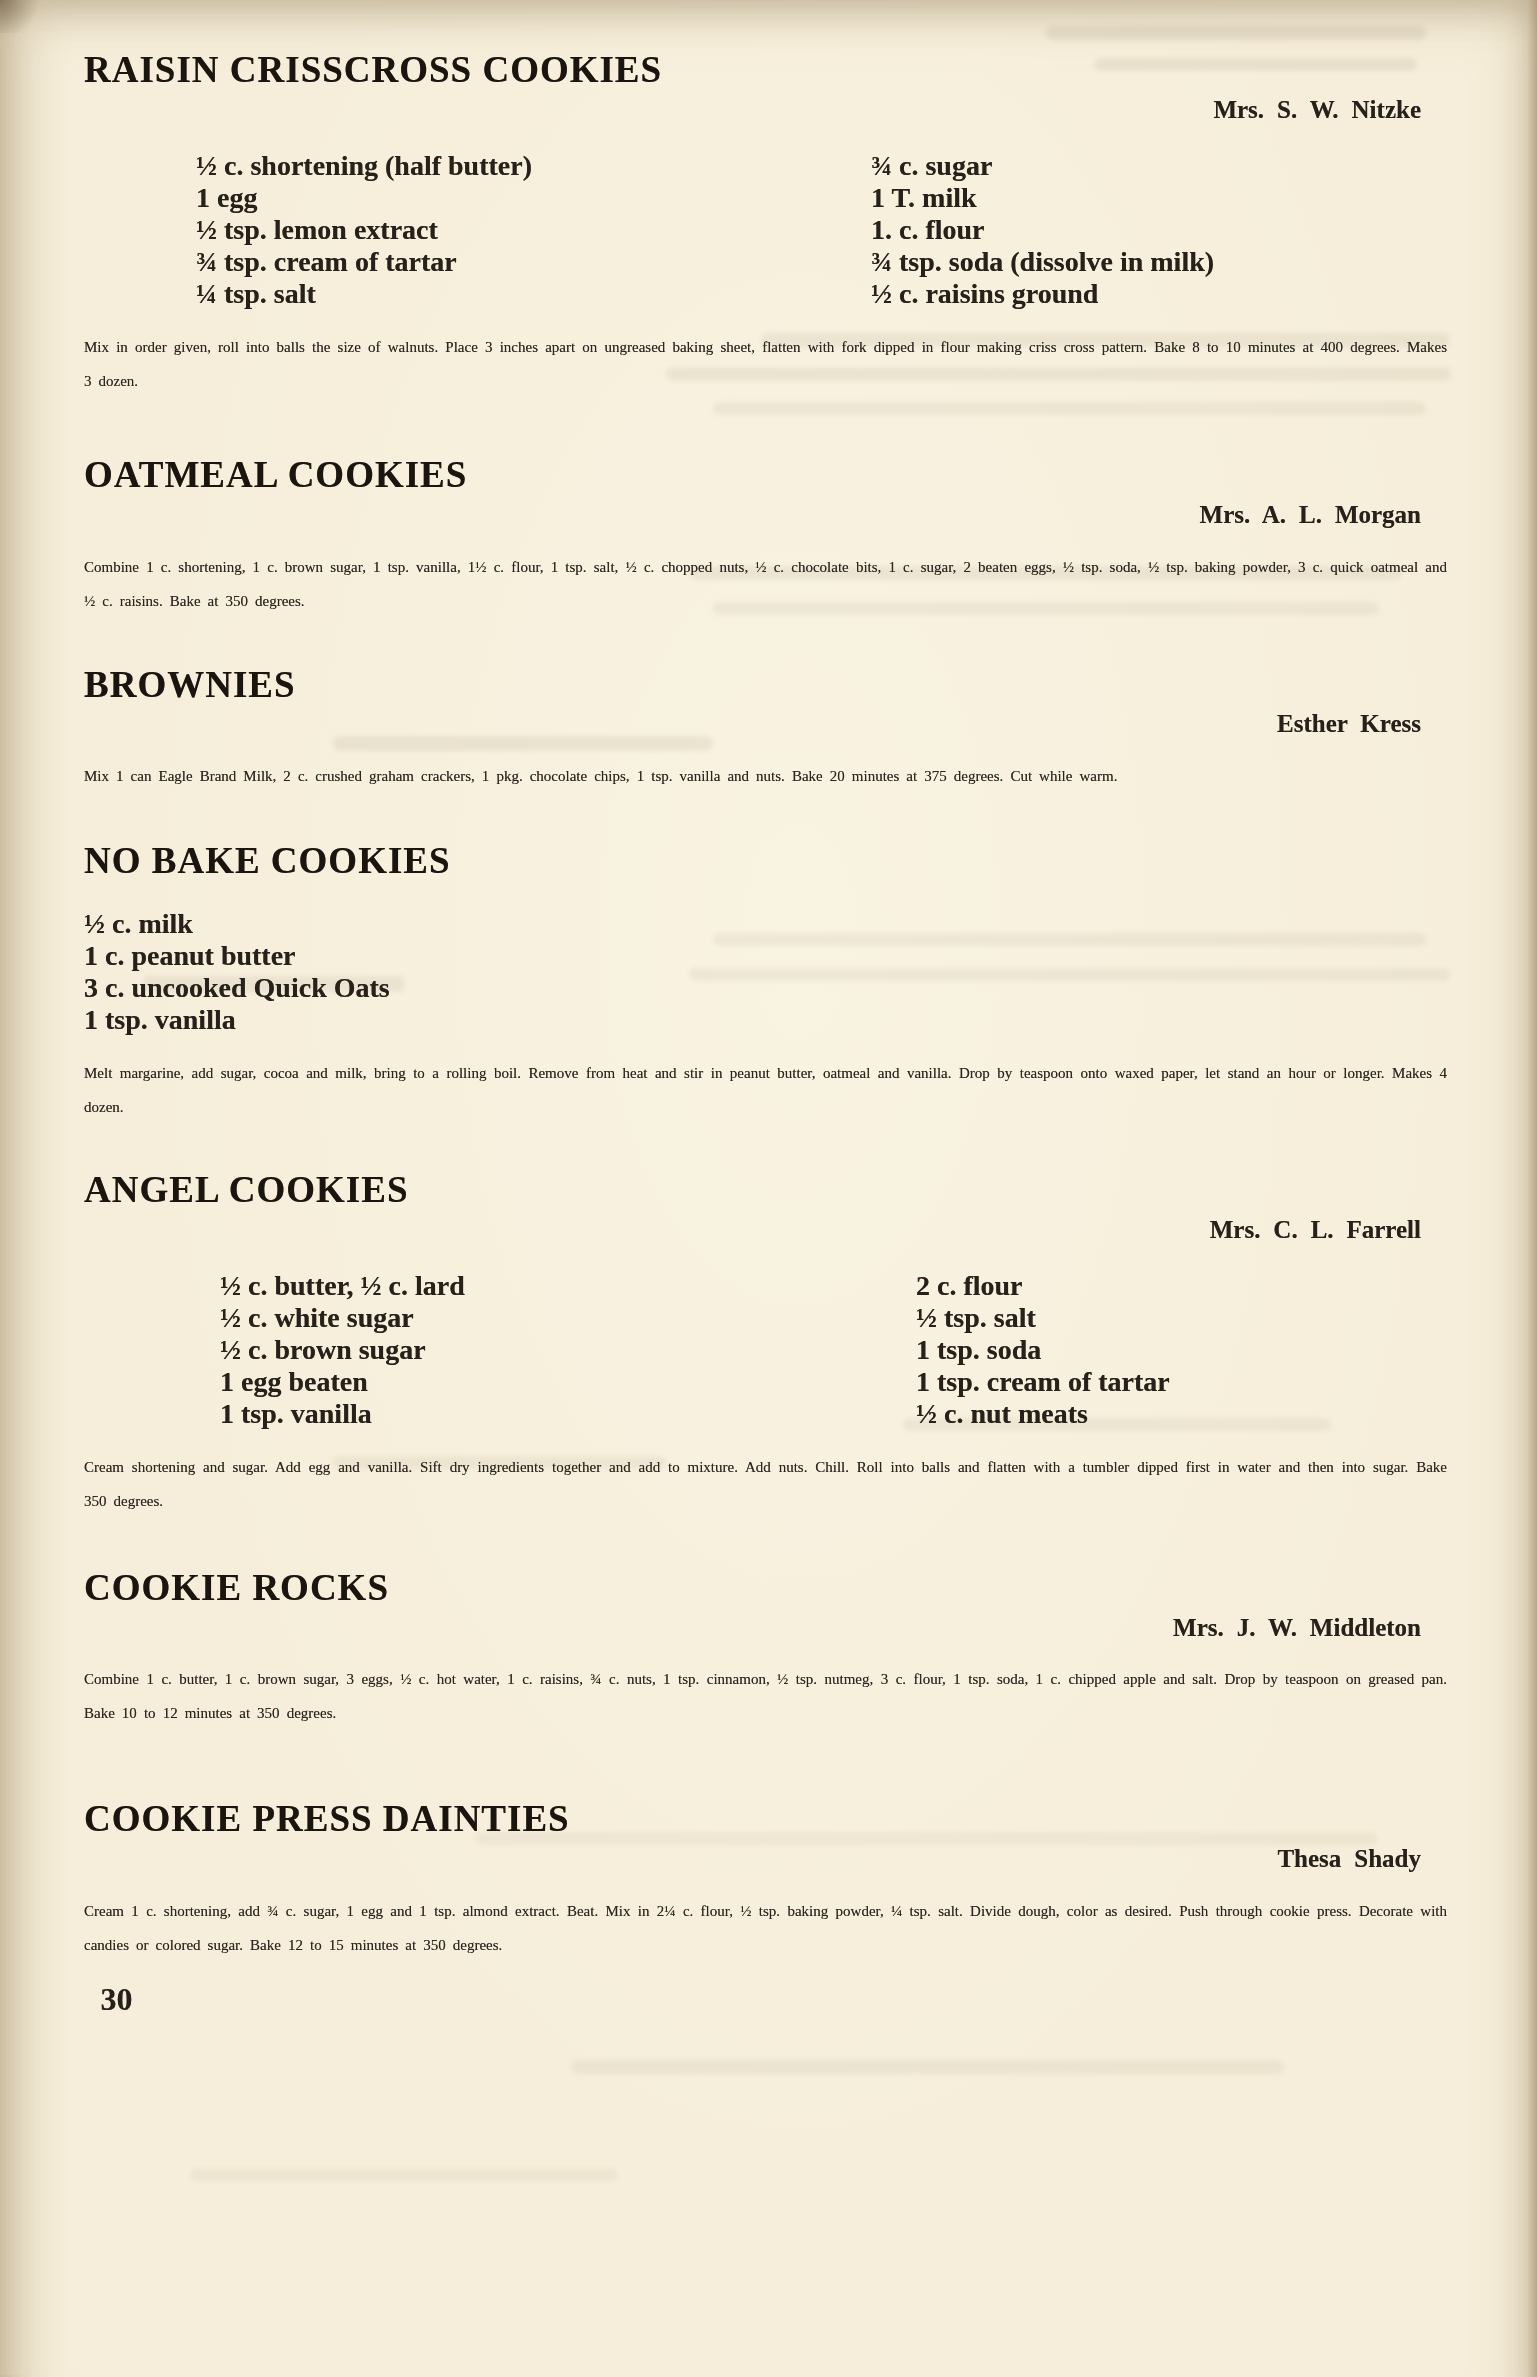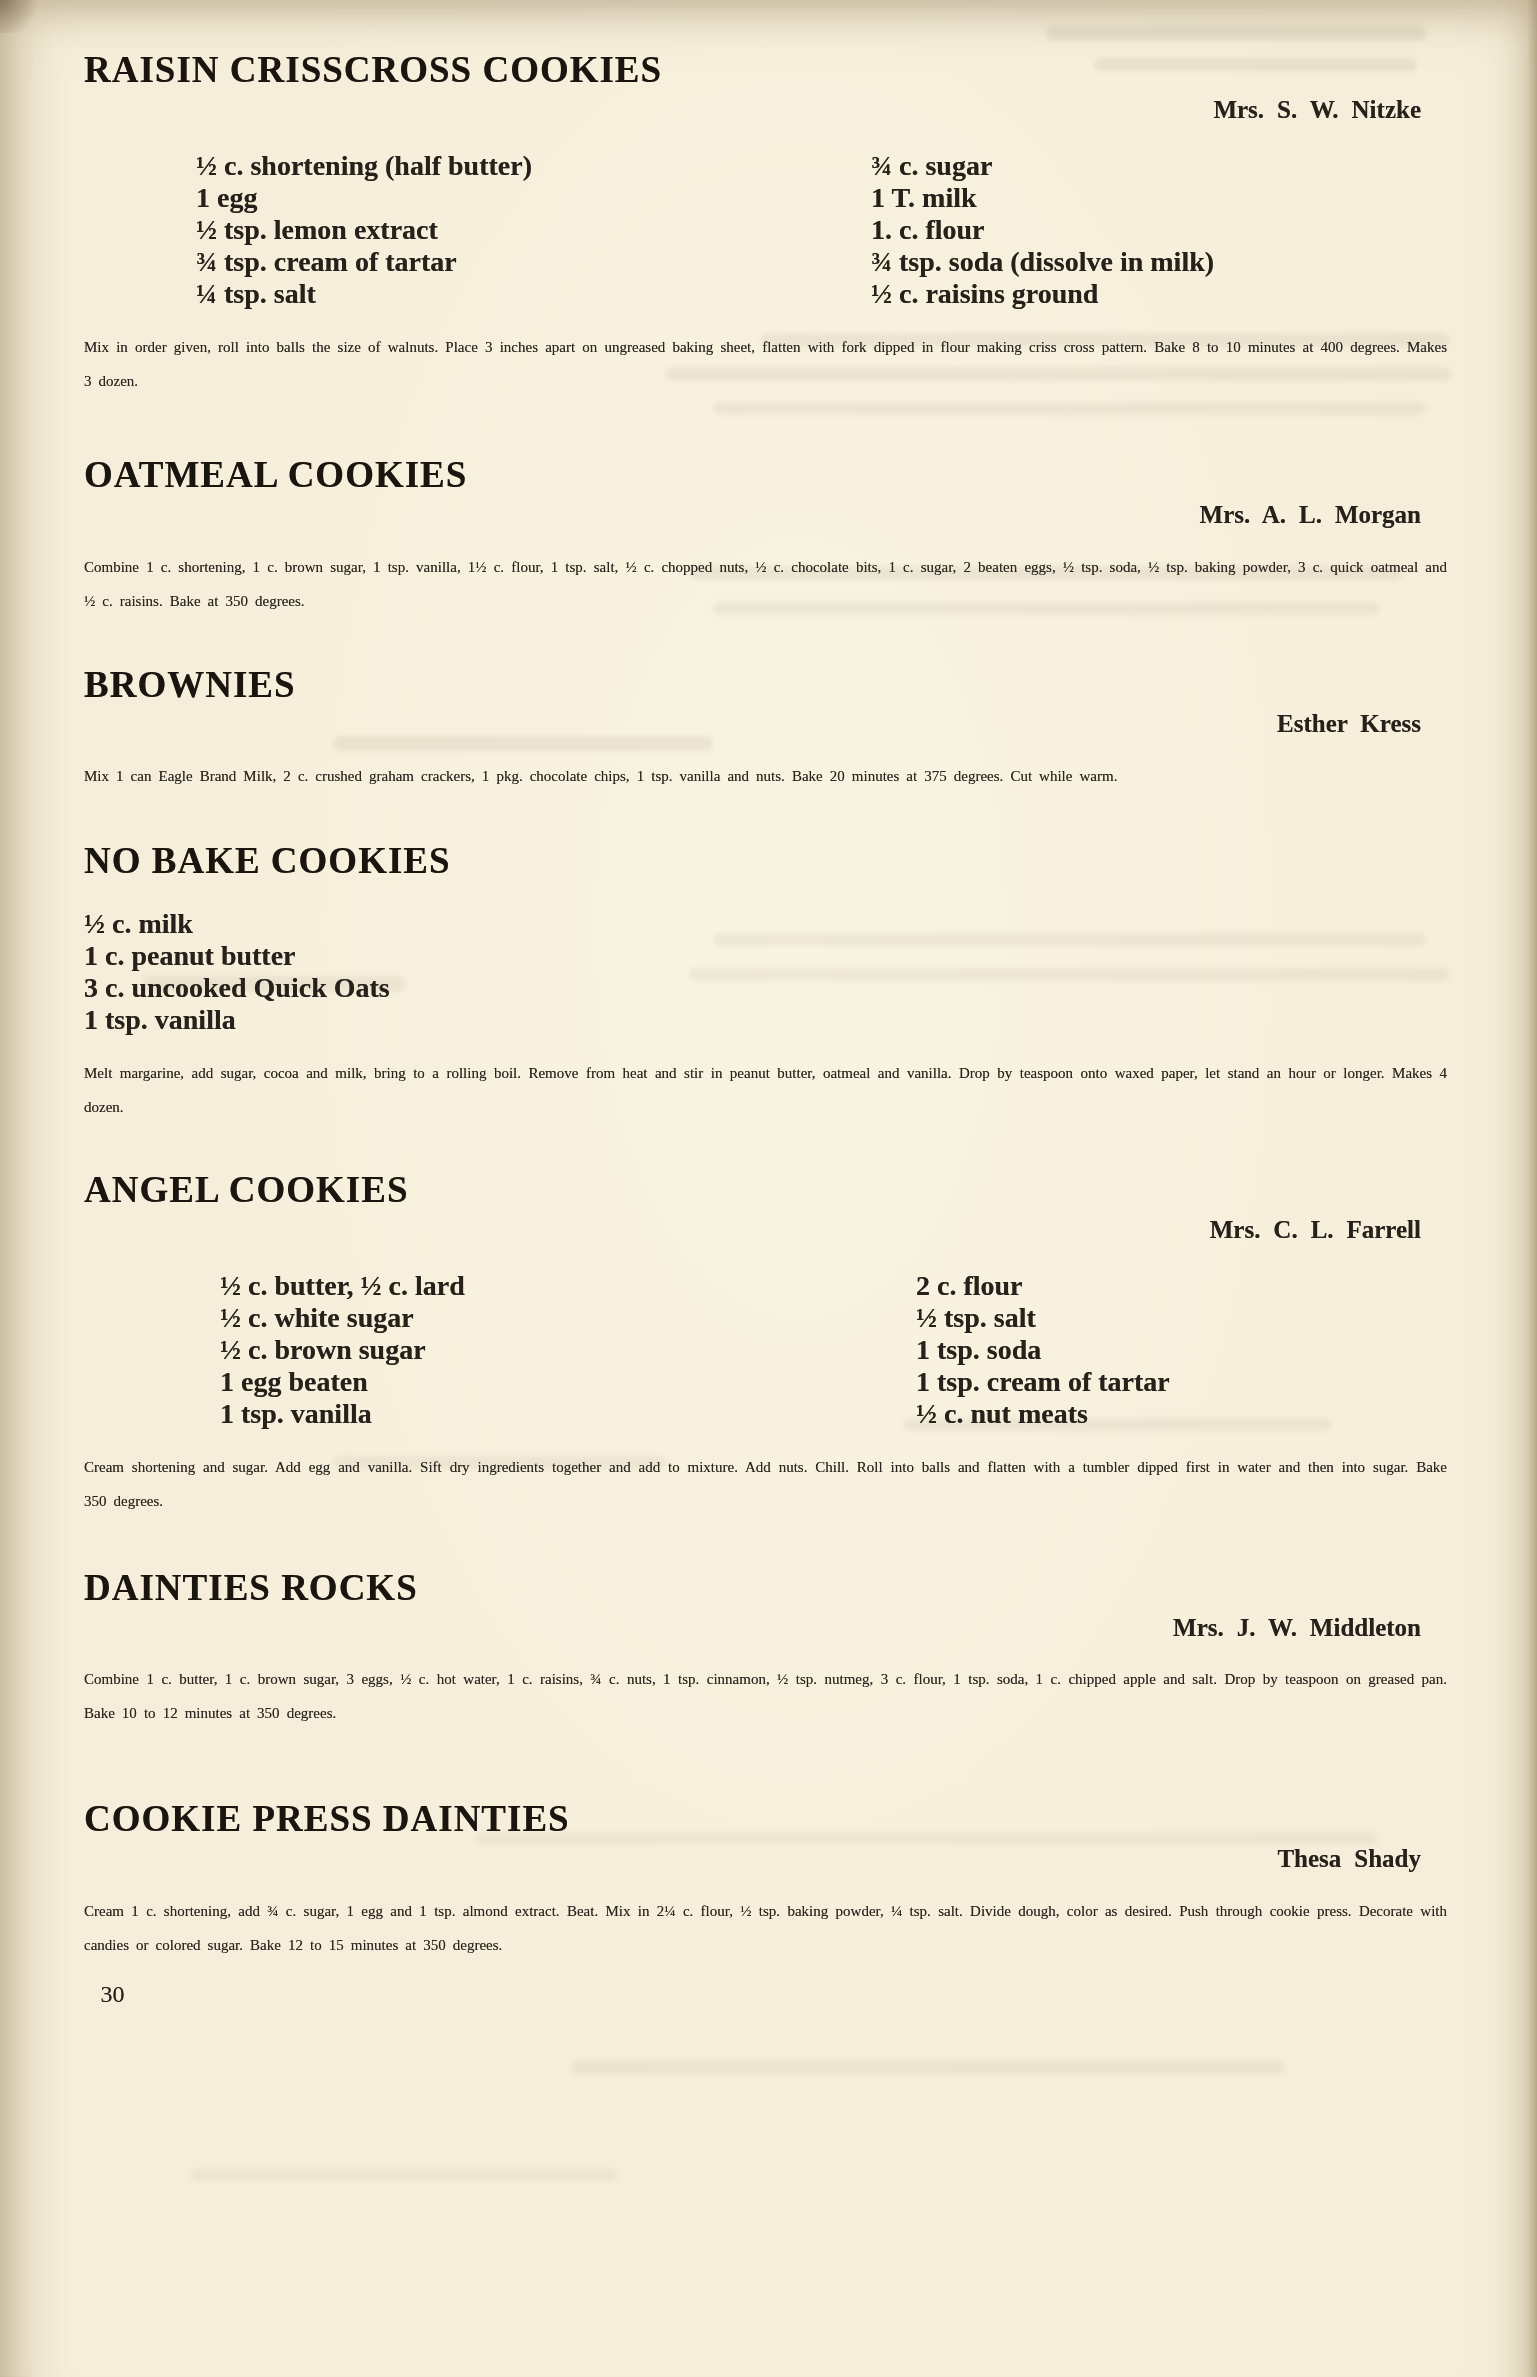--- a/index.html
+++ b/index.html
@@ -49,21 +49,21 @@
   .body{
     font-size:15px;line-height:34px;margin:20px 0 0;
     text-align:justify;font-weight:400;word-spacing:3.3px;color:#2b2620;
   }
   section.recipe:nth-of-type(1){margin-bottom:55px;}
   section.recipe:nth-of-type(2){margin-bottom:45px;}
   section.recipe:nth-of-type(3){margin-bottom:46px;}
   section.recipe:nth-of-type(4){margin-bottom:44px;}
   section.recipe:nth-of-type(5){margin-bottom:48px;font-family:Liberation Serif, serif;}
   section.recipe:nth-of-type(6){margin-bottom:67px;}
-  .page-number{font-size:24px;font-weight:400;margin-top:19px;padding-left:16.6px;}
+  .page-number{font-size:32px;font-weight:700;margin-top:19px;padding-left:16.6px;}
 </style>
 </head>
 <body>
 
 <div class="page">
 
   <div class="nick-tl"></div>
   <div class="corner-bl"></div>
 
   <div class="right-sliver"></div>
@@ -150,21 +150,21 @@
           <li>½ tsp. salt</li>
           <li>1 tsp. soda</li>
           <li>1 tsp. cream of tartar</li>
           <li>½ c. nut meats</li>
         </ul>
       </div>
       <p class="body">Cream shortening and sugar. Add egg and vanilla. Sift dry ingredients together and add to mixture. Add nuts. Chill. Roll into balls and flatten with a tumbler dipped first in water and then into sugar. Bake 350 degrees.</p>
     </section>
 
     <section class="recipe">
-      <h2>DAINTIES ROCKS</h2>
+      <h2>COOKIE ROCKS</h2>
       <div class="attr">Mrs. J. W. Middleton</div>
       <p class="body">Combine 1 c. butter, 1 c. brown sugar, 3 eggs, ½ c. hot water, 1 c. raisins, ¾ c. nuts, 1 tsp. cinnamon, ½ tsp. nutmeg, 3 c. flour, 1 tsp. soda, 1 c. chipped apple and salt. Drop by teaspoon on greased pan. Bake 10 to 12 minutes at 350 degrees.</p>
     </section>
 
     <section class="recipe">
       <h2>COOKIE PRESS DAINTIES</h2>
       <div class="attr">Thesa Shady</div>
       <p class="body">Cream 1 c. shortening, add ¾ c. sugar, 1 egg and 1 tsp. almond extract. Beat. Mix in 2¼ c. flour, ½ tsp. baking powder, ¼ tsp. salt. Divide dough, color as desired. Push through cookie press. Decorate with candies or colored sugar. Bake 12 to 15 minutes at 350 degrees.</p>
     </section>
 

